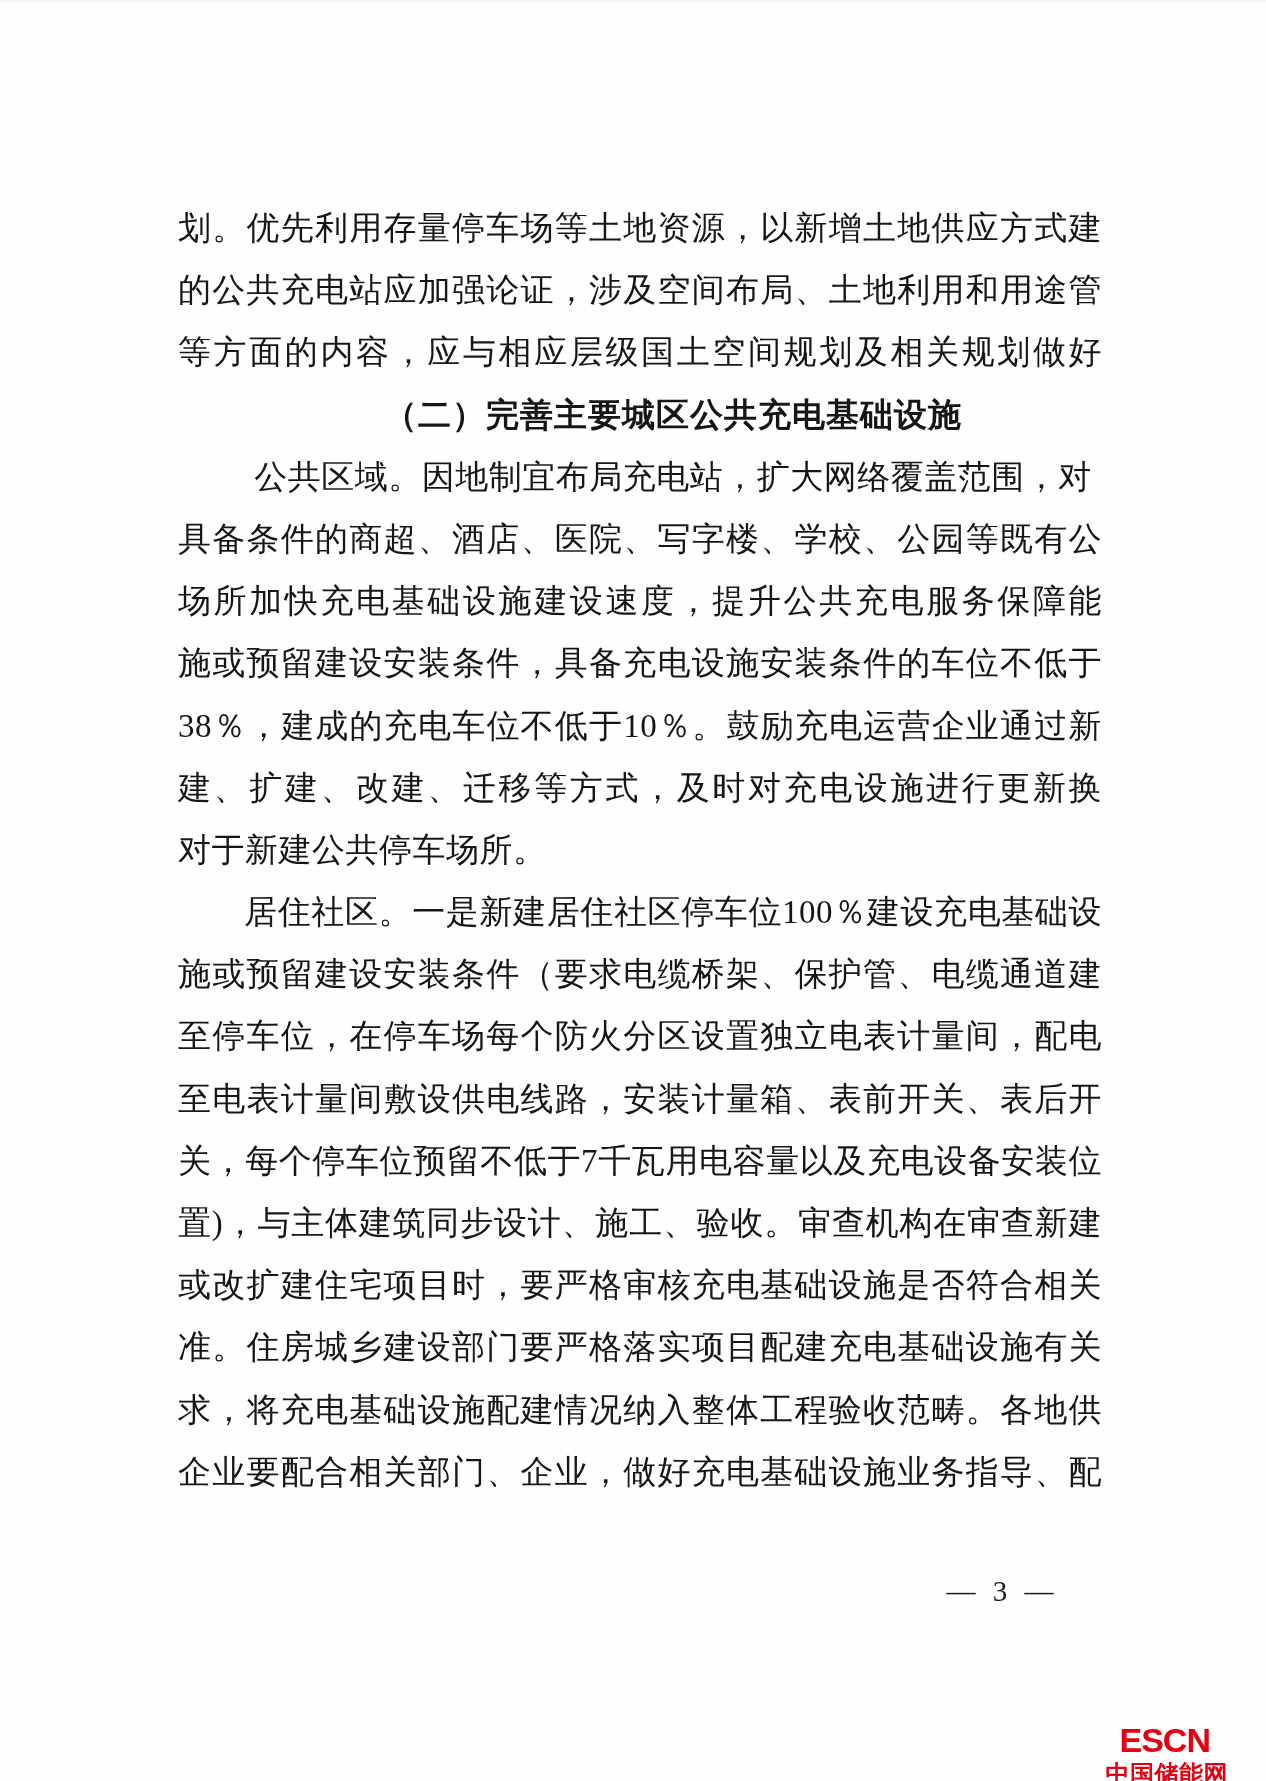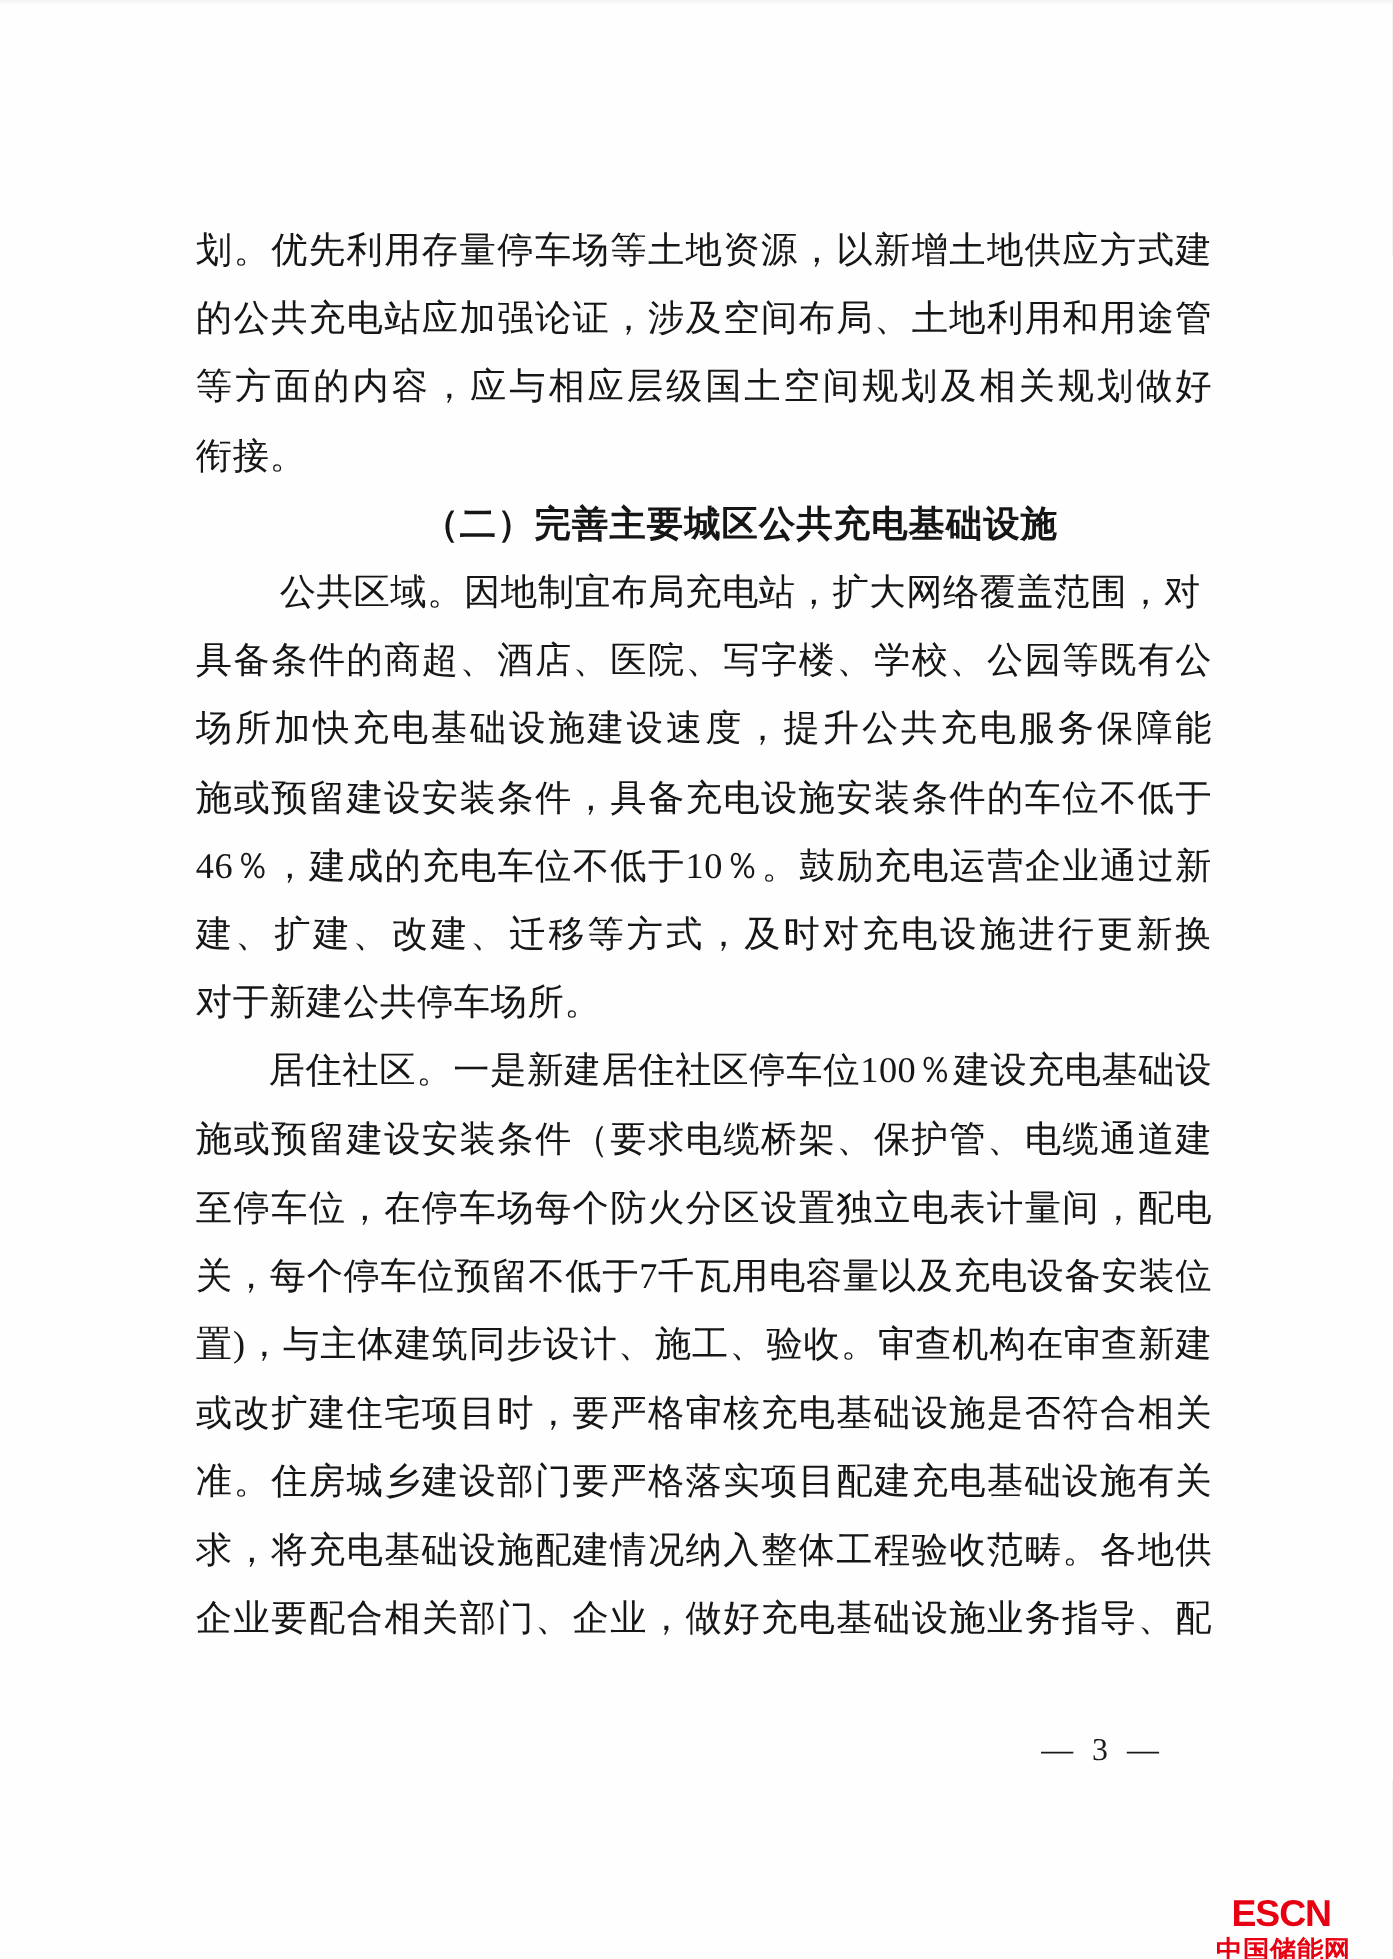--- a/index.html
+++ b/index.html
@@ -86,32 +86,32 @@
 </head>
 <body>
 
 <div class="page" style="background: rgb(254, 254, 254);">
 
   <div class="text-block" style="color: rgb(22, 22, 22);">
 
   <div class="line full">划。优先利用存量停车场等土地资源，以新增土地供应方式建设</div>
       <div class="line full">的公共充电站应加强论证，涉及空间布局、土地利用和用途管制</div>
       <div class="line full">等方面的内容，应与相应层级国土空间规划及相关规划做好</div>
-      <div class="line">衔接。</div>
       <div class="line indent heading">（二）完善主要城区公共充电基础设施</div>
       <div class="line full indent">公共区域。因地制宜布局充电站，扩大网络覆盖范围，对于</div>
       <div class="line full">具备条件的商超、酒店、医院、写字楼、学校、公园等既有公共</div>
       <div class="line full">场所加快充电基础设施建设速度，提升公共充电服务保障能力。</div>
       <div class="line full">施或预留建设安装条件，具备充电设施安装条件的车位不低于</div>
-      <div class="line full">46％，建成的充电车位不低于10％。鼓励充电运营企业通过新</div>
+      <div class="line full">38％，建成的充电车位不低于10％。鼓励充电运营企业通过新</div>
       <div class="line full">建、扩建、改建、迁移等方式，及时对充电设施进行更新换代，</div>
       <div class="line">对于新建公共停车场所。</div>
       <div class="line full indent">居住社区。一是新建居住社区停车位100％建设充电基础设</div>
       <div class="line full">施或预留建设安装条件（要求电缆桥架、保护管、电缆通道建设</div>
       <div class="line full">至停车位，在停车场每个防火分区设置独立电表计量间，配电室</div>
+      <div class="line full">至电表计量间敷设供电线路，安装计量箱、表前开关、表后开</div>
       <div class="line full">关，每个停车位预留不低于7千瓦用电容量以及充电设备安装位</div>
       <div class="line full">置)，与主体建筑同步设计、施工、验收。审查机构在审查新建</div>
       <div class="line full">或改扩建住宅项目时，要严格审核充电基础设施是否符合相关标</div>
       <div class="line full">准。住房城乡建设部门要严格落实项目配建充电基础设施有关要</div>
       <div class="line full">求，将充电基础设施配建情况纳入整体工程验收范畴。各地供电</div>
       <div class="line full">企业要配合相关部门、企业，做好充电基础设施业务指导、配电</div>
     </div>
 
   <div class="page-number">— 3 —</div>
 

